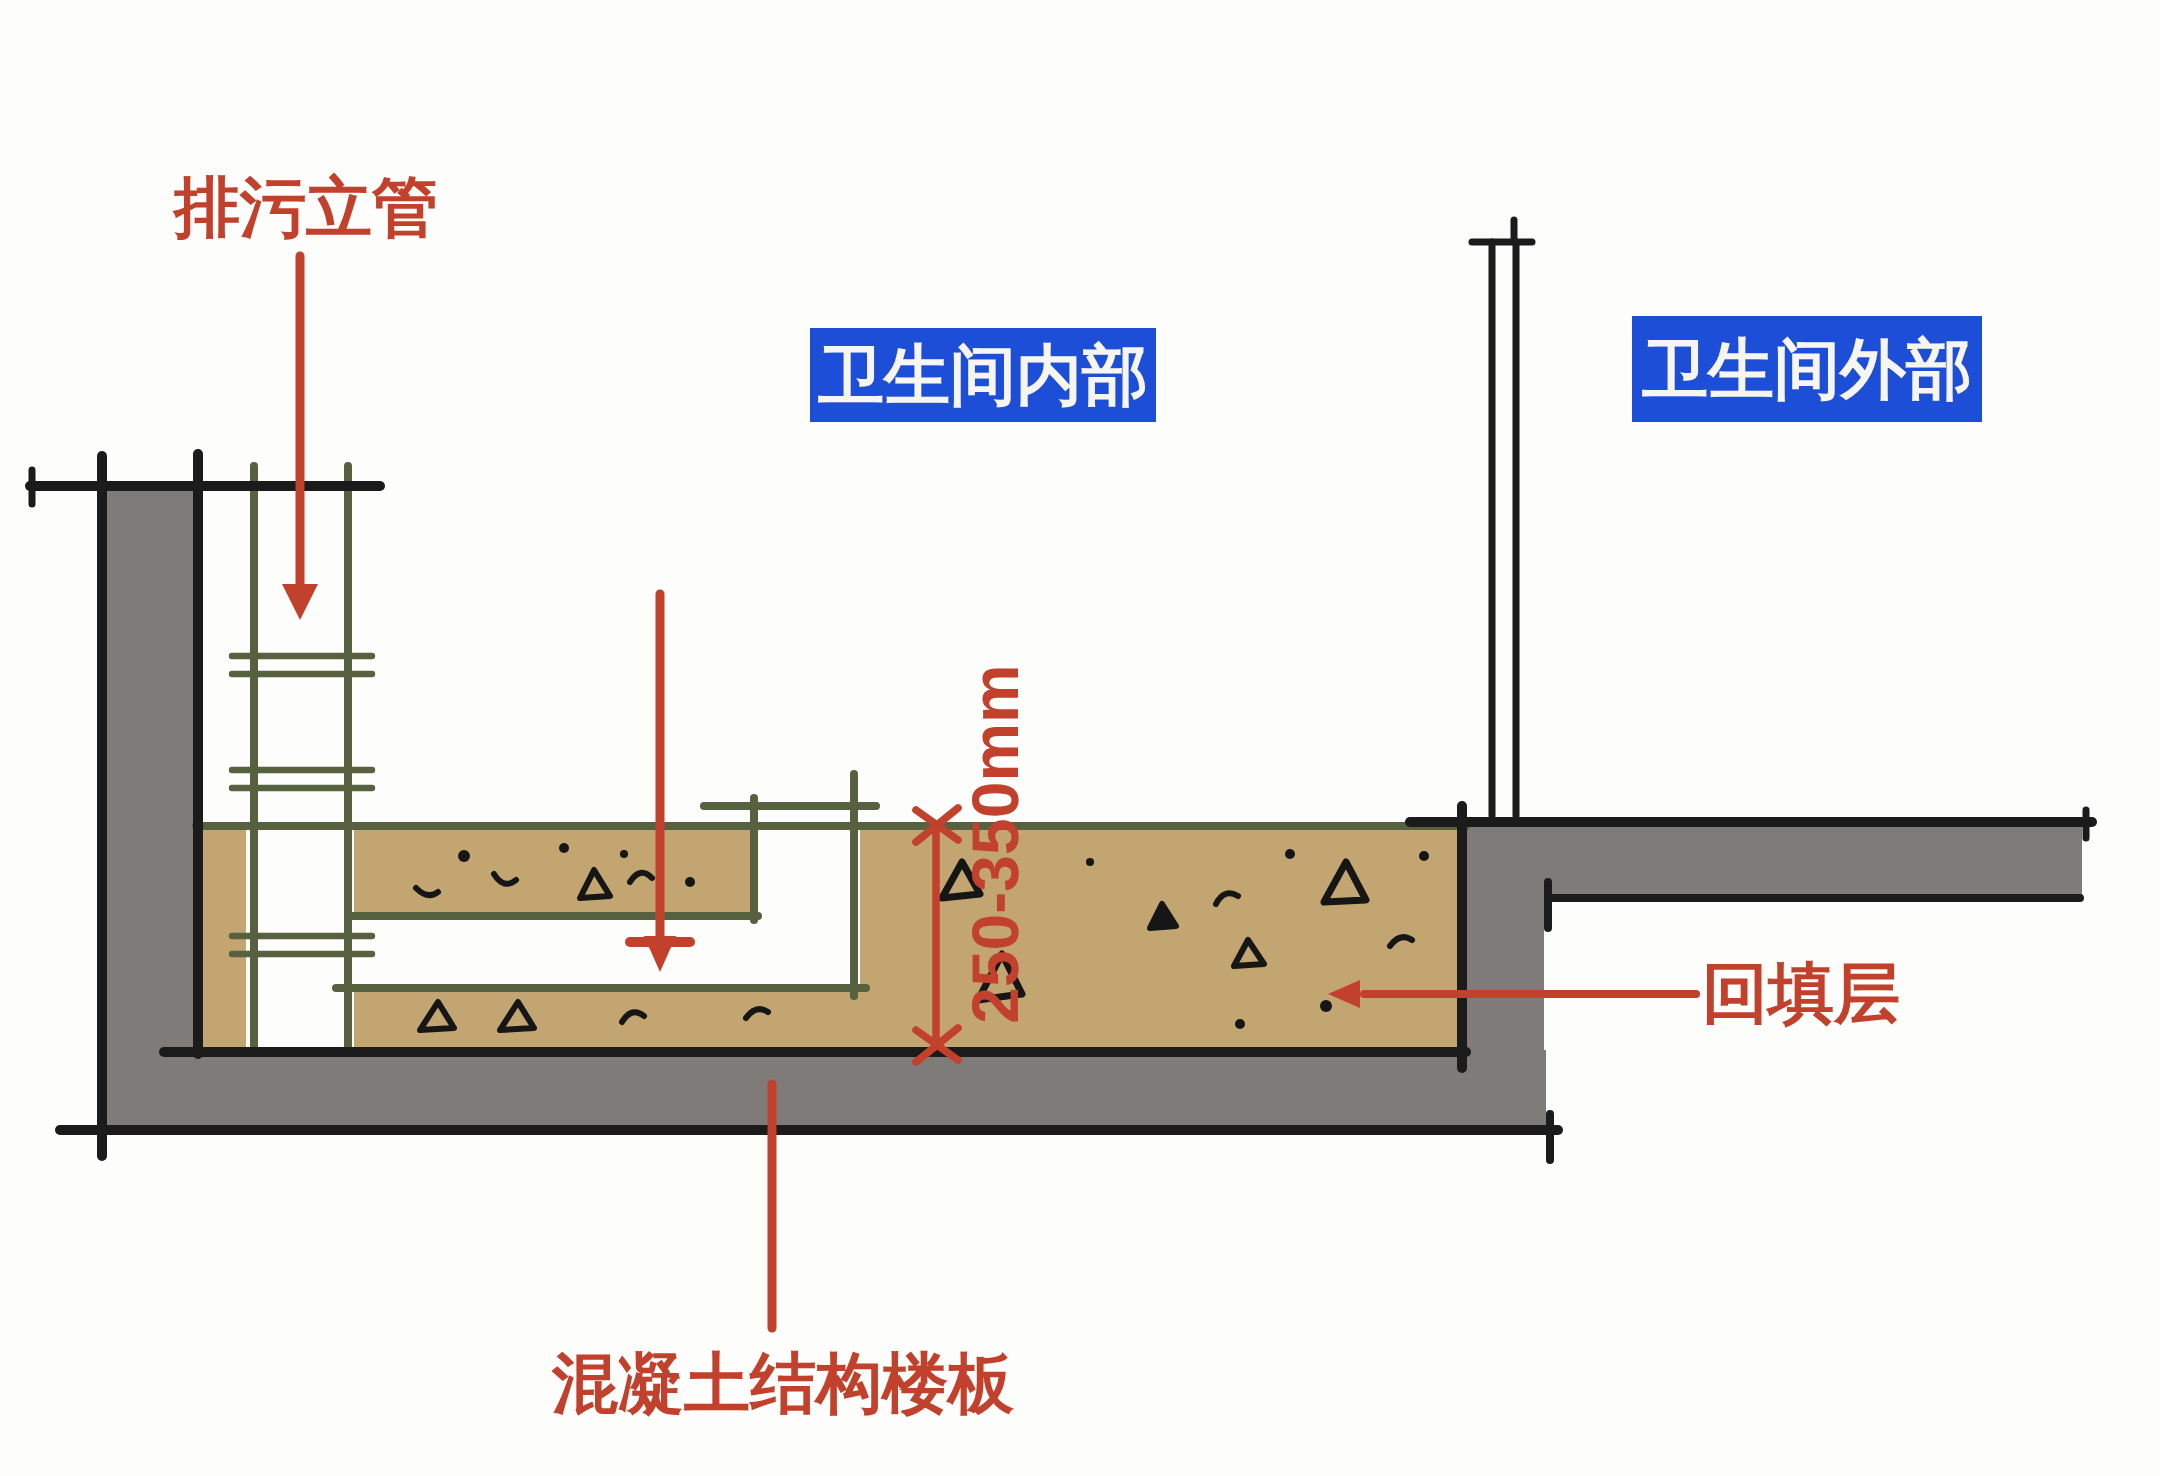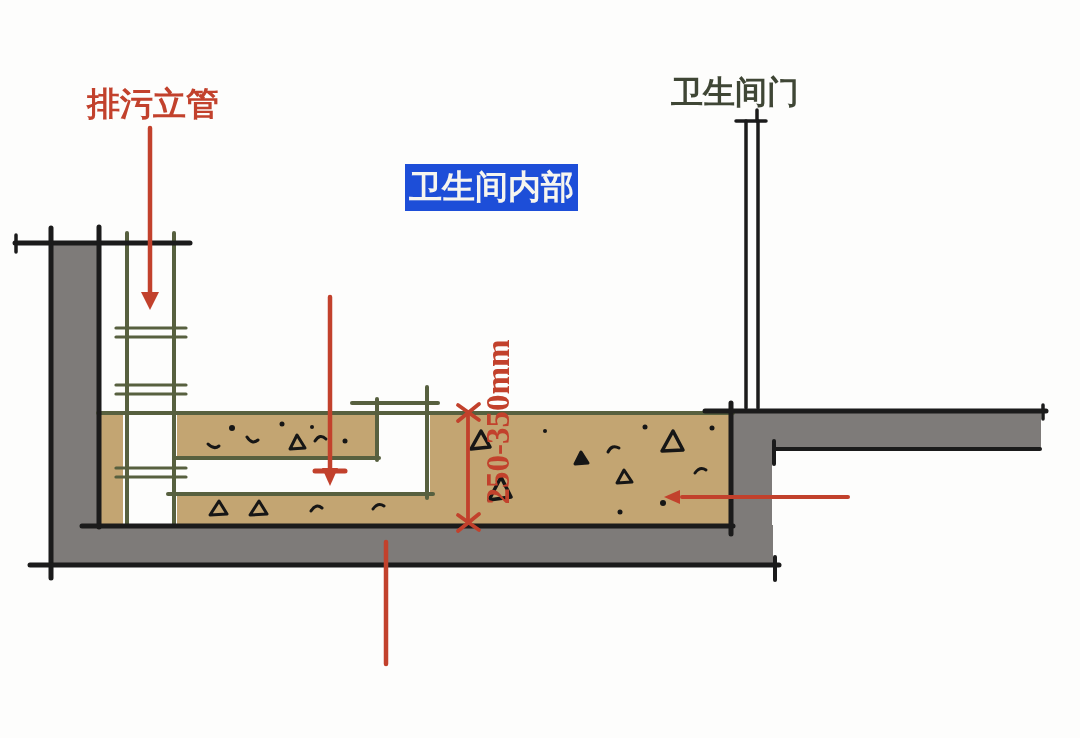--- a/index.html
+++ b/index.html
@@ -1,21 +1,21 @@
 <!DOCTYPE html>
 <html><head>
 <meta charset="utf-8">
 <style>
   html,body{margin:0;padding:0;background:#e8e8e8;}
   .canvas{
     position:relative;
     width:1080px;height:738px;
     background:#fdfdfc;
     overflow:hidden;
-    font-family:Liberation Serif, serif;
+    font-family:Liberation Sans, sans-serif;
   }
   .canvas svg{position:absolute;left:0;top:0;}
   .lbl{
     position:absolute;
     white-space:nowrap;
     font-weight:bold;
     line-height:1.05;
   }
   .red{color:#c2412c;font-size:33px;}
   .darkolive{color:#3f4635;font-size:32px;}
@@ -148,17 +148,19 @@
         <line x1="468" y1="414" x2="468" y2="522"></line>
         <line x1="458" y1="421" x2="479" y2="404"></line>
         <line x1="458" y1="405" x2="479" y2="420"></line>
         <line x1="458" y1="531" x2="479" y2="514"></line>
         <line x1="458" y1="515" x2="479" y2="530"></line>
       </g>
     </g>
   </svg>
 
   <div class="lbl red" style="left:87px;top:87px;">排污立管</div>
-  <div class="lbl darkolive" style="left:671px;top:76px;">卫生间门</div>
   <div class="badge inside">卫生间内部</div>
+  <div class="badge outside">卫生间外部</div>
   <div class="dim-wrap">250-350mm</div>
+  <div class="lbl red" style="left:851px;top:480px;">回填层</div>
+  <div class="lbl red" style="left:276px;top:675px;">混凝土结构楼板</div>
 
 </div>
 
 </body></html>

